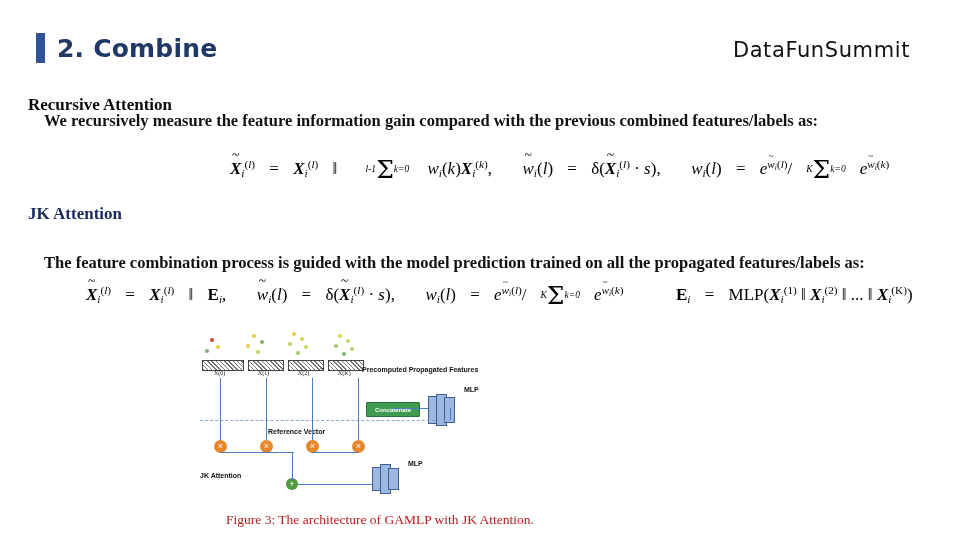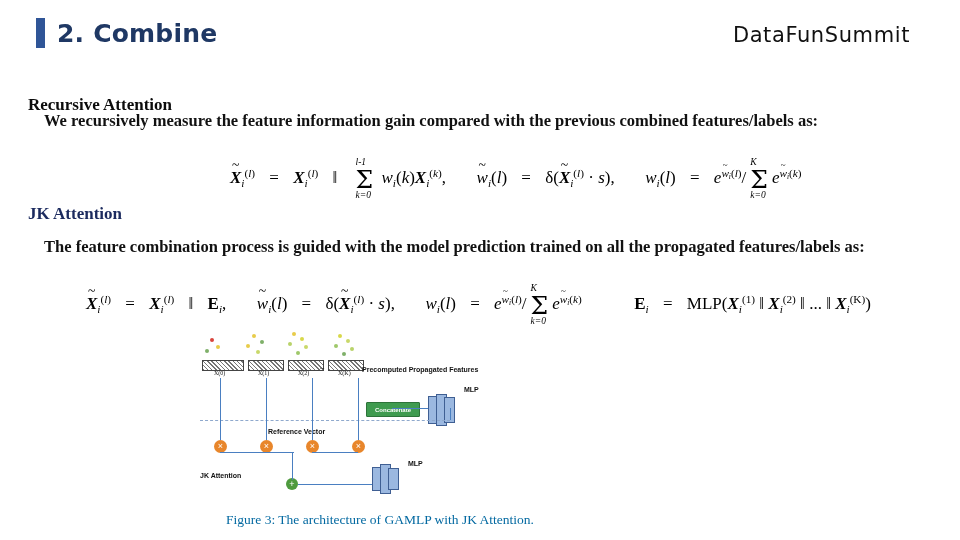--- a/index.html
+++ b/index.html
@@ -13,21 +13,21 @@
     font-family: "Liberation Serif", serif;
     color: #111111;
     overflow: hidden;
     position: relative;
   }
 
   
   .header {
     position: absolute;
     left: 0;
-    top: 18px;
+    top: 33px;
     width: 942px;
     height: 44px;
   }
   .title-wrap {
     position: absolute;
     left: 36px;
     top: 0;
     display: flex;
     align-items: center;
     gap: 12px;
@@ -68,21 +68,21 @@
 
   .para {
     position: absolute;
     font-family: "Liberation Serif", serif;
     font-size: 16.5px;
     line-height: 22px;
     color: #111111;
     font-weight: bold;
   }
   #rec-para { left: 44px; top: 110px; width: 820px; }
-  #jk-para  { left: 44px; top: 236px; width: 860px; }
+  #jk-para  { left: 44px; top: 252px; width: 860px; }
 
   
   .math-row {
     position: absolute;
     font-family: "Liberation Serif", serif;
     color: #000;
     white-space: nowrap;
   }
   #eq1 { left: 230px; top: 158px; font-size: 17px; }
   #eq2 { left: 86px;  top: 284px; font-size: 17px; }
@@ -105,25 +105,25 @@
   .tilde-wrap .tld {
     position: absolute;
     left: 50%;
     transform: translateX(-50%);
     top: -0.72em;
     font-size: 0.8em;
     line-height: 1;
   }
   .sum {
     display: inline-flex;
-    flex-direction: column;
-    align-items: flex-start;
+    flex-direction: row;
+    align-items: center;
     vertical-align: middle;
     line-height: 1;
-    margin: 0 4px;
+    margin: 0 14px;
   }
   .sum .lim {
     font-size: 9.5px;
     font-style: italic;
   }
   .sum .sig {
     font-size: 25px;
     line-height: 0.95;
     font-family: "DejaVu Serif", serif;
   }
@@ -140,21 +140,21 @@
     height: 176px;
   }
   .fig-caption {
     position: absolute;
     left: 120px;
     top: 512px;
     width: 520px;
     text-align: center;
     font-size: 13.5px;
     font-family: "Liberation Serif", serif;
-    color: #0369a1;
+    color: #b91c1c;
   }
   .fig-label {
     position: absolute;
     font-family: "Liberation Sans", sans-serif;
     font-weight: bold;
     color: #111;
     font-size: 7px;
     white-space: nowrap;
   }
   .lbl-precomp { left: 166px; top: 34px; }

